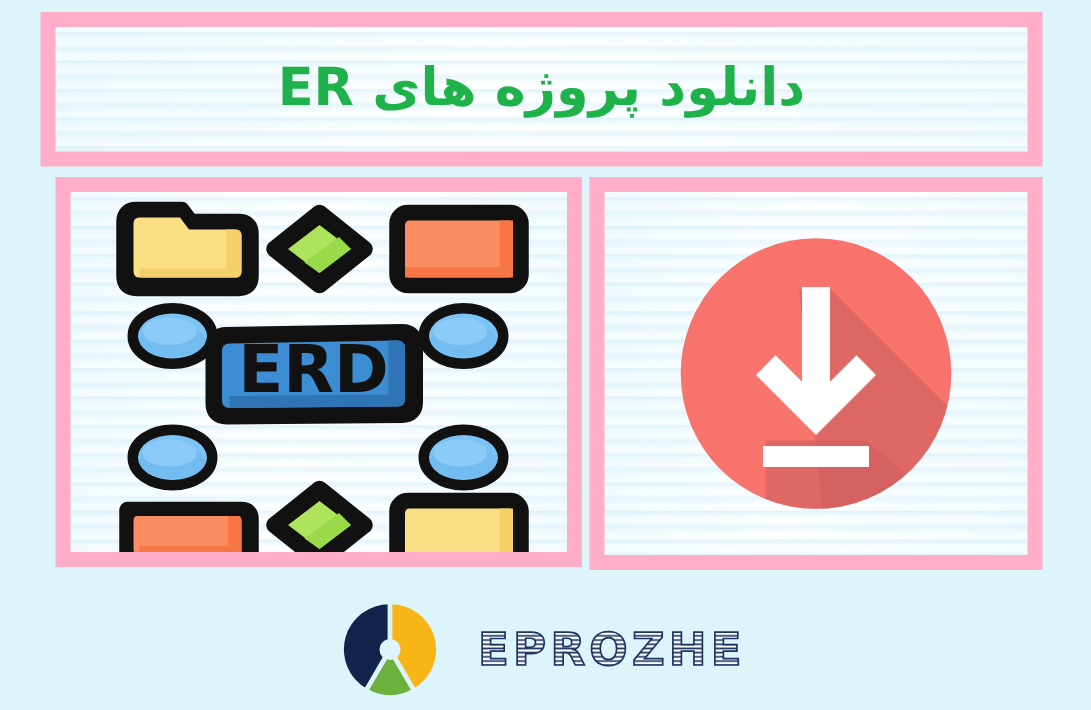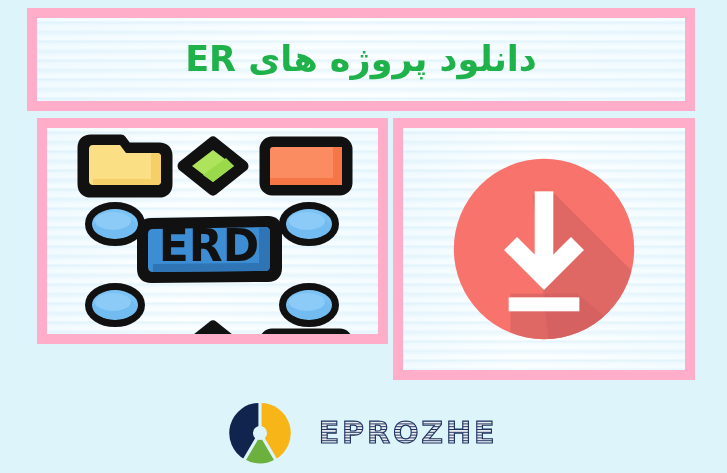--- a/index.html
+++ b/index.html
@@ -61,21 +61,21 @@
     line-height: 1.1;
     text-align: center;
     white-space: nowrap;
   }
 
   
   #diagram-panel {
     left: 37px;
     top: 118px;
     width: 351px;
-    height: 226px;
+    height: 260px;
   }
   #diagram-canvas {
     position: absolute;
     inset: 0;
   }
 
   
   #download-panel {
     left: 393px;
     top: 118px;

